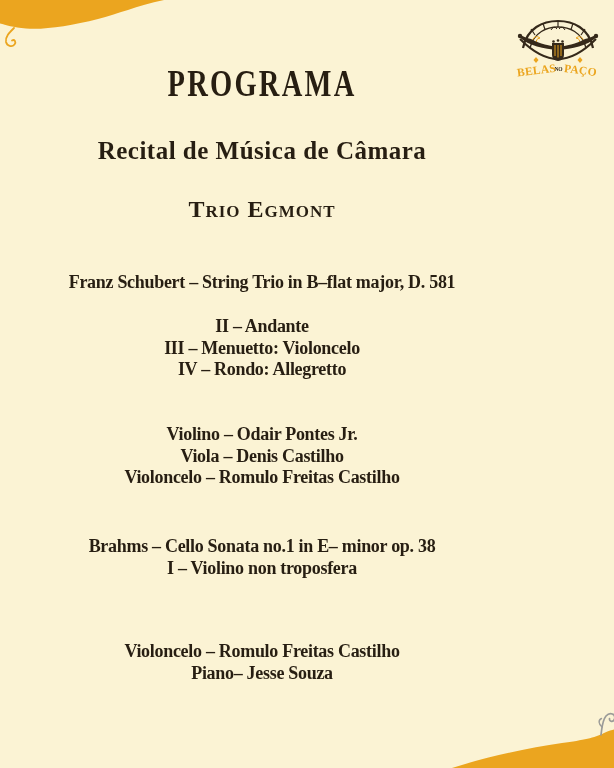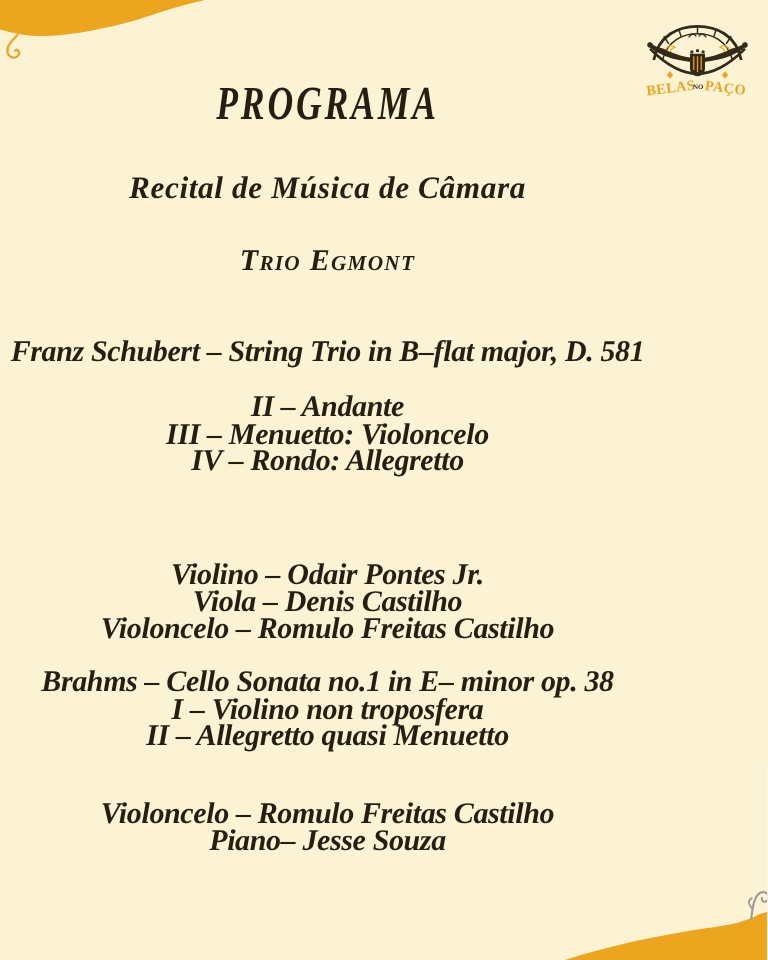--- a/index.html
+++ b/index.html
@@ -12,21 +12,20 @@
     font-family: "Liberation Serif", serif;
   }
   .content {
     position: absolute;
     left: 0; top: 0;
     width: 524px;
     height: 768px;
     text-align: center;
     color: var(--text, #261D11);
     font-weight: bold;
-    font-style: italic;
   }
   .content > * { position: absolute; left: 0; width: 100%; margin: 0; }
   .page-title {
     top: 61px;
     font-size: 38px;
     letter-spacing: 3px;
     transform: scaleX(0.75);
     transform-origin: 50% 50%;
     white-space: nowrap;
   }
@@ -37,28 +36,28 @@
     white-space: nowrap;
   }
   .ensemble {
     top: 196px;
     font-size: 24px;
     font-variant: small-caps;
     letter-spacing: 1px;
     white-space: nowrap;
   }
   .bodyline, .block div {
-    font-size: 24px;
+    font-size: 18px;
     line-height: 21.5px;
     letter-spacing: -0.3px;
     white-space: nowrap;
   }
   .piece1-title { top: 272px; }
   .piece1-movements { top: 316px; }
-  .piece1-performers { top: 424px; margin-top: 26px; }
+  .piece1-performers { top: 424px; }
   .piece2-block { top: 536px; }
   .piece2-performers { top: 641px; }
 
   .corner { position: absolute; display: block; }
   .corner.tl { left: 0; top: 0; }
   .corner.br { right: 0; bottom: 0; }
   .logo { position: absolute; left: 507px; top: 16px; }
   .logo text {
     font-family: "Liberation Serif", serif;
     font-weight: bold;
@@ -142,21 +141,20 @@
 
     <div class="block piece1-performers">
       <div>Violino – Odair Pontes Jr.</div>
       <div>Viola – Denis Castilho</div>
       <div>Violoncelo – Romulo Freitas Castilho</div>
     </div>
 
     <div class="block piece2-block">
       <div>Brahms – Cello Sonata no.1 in E– minor op. 38</div>
       <div>I – Violino non troposfera</div>
-      <div>II – Allegretto quasi Menuetto</div>
     </div>
 
     <div class="block piece2-performers">
       <div>Violoncelo – Romulo Freitas Castilho</div>
       <div>Piano– Jesse Souza</div>
     </div>
   </div>
 
 </div>
 

